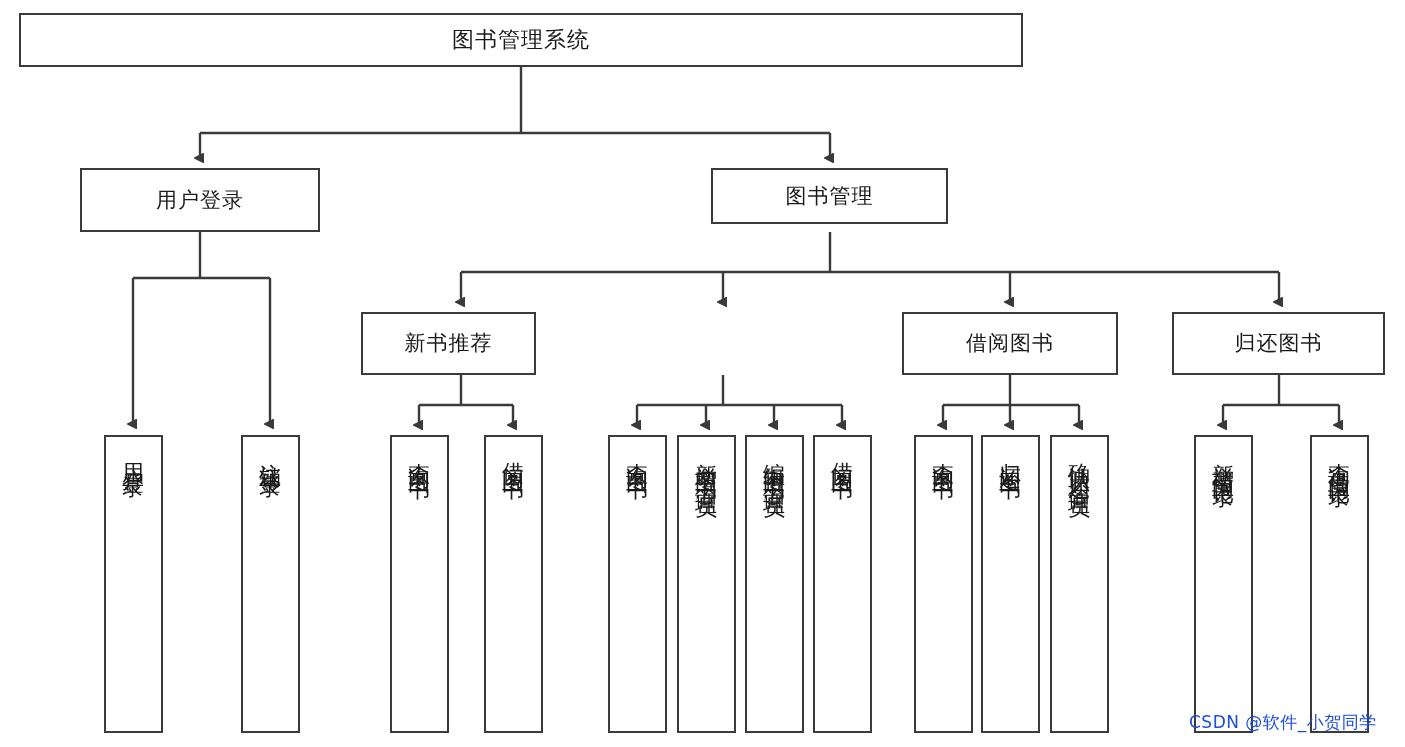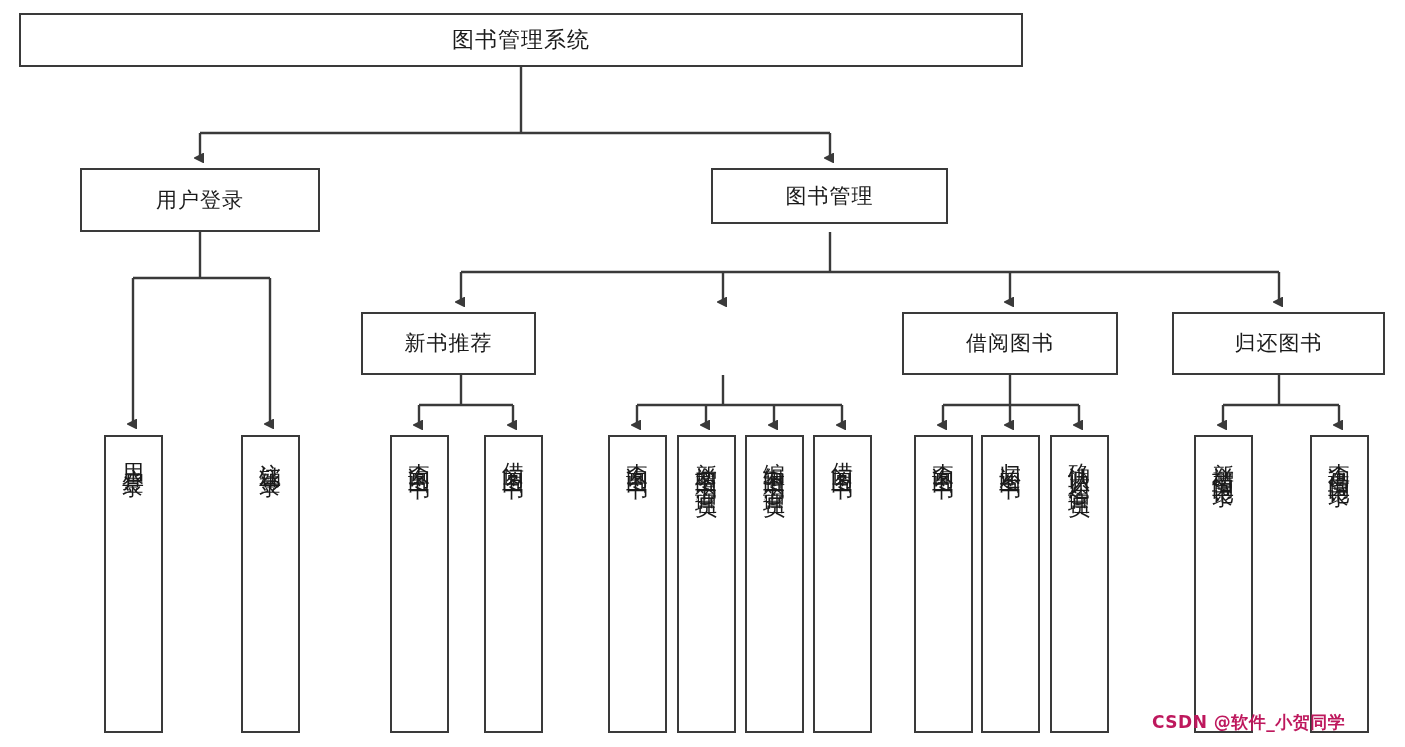--- a/index.html
+++ b/index.html
@@ -38,27 +38,26 @@
     writing-mode:vertical-rl;
     text-orientation:upright;
     font-size:22px;
     line-height:1.05;
     letter-spacing:5px;
     white-space:nowrap;
   }
 
   #watermark{
     position:absolute;
-    left:1152px;top:711px;
+    left:1189px;top:711px;
     font-size:17px;
-    color:#be185d;
+    color:#1d4ed8;
     white-space:nowrap;
     z-index:5;
     letter-spacing:0.5px;
-    font-weight:bold;
   }
 </style>
 </head>
 <body>
 
 <div id="canvas">
 
   <svg id="edges" viewBox="0 0 1405 747" xmlns="http://www.w3.org/2000/svg">
     <defs>
       <marker id="arrow" markerWidth="10" markerHeight="10" refX="5.5" refY="4" orient="auto" markerUnits="userSpaceOnUse">

